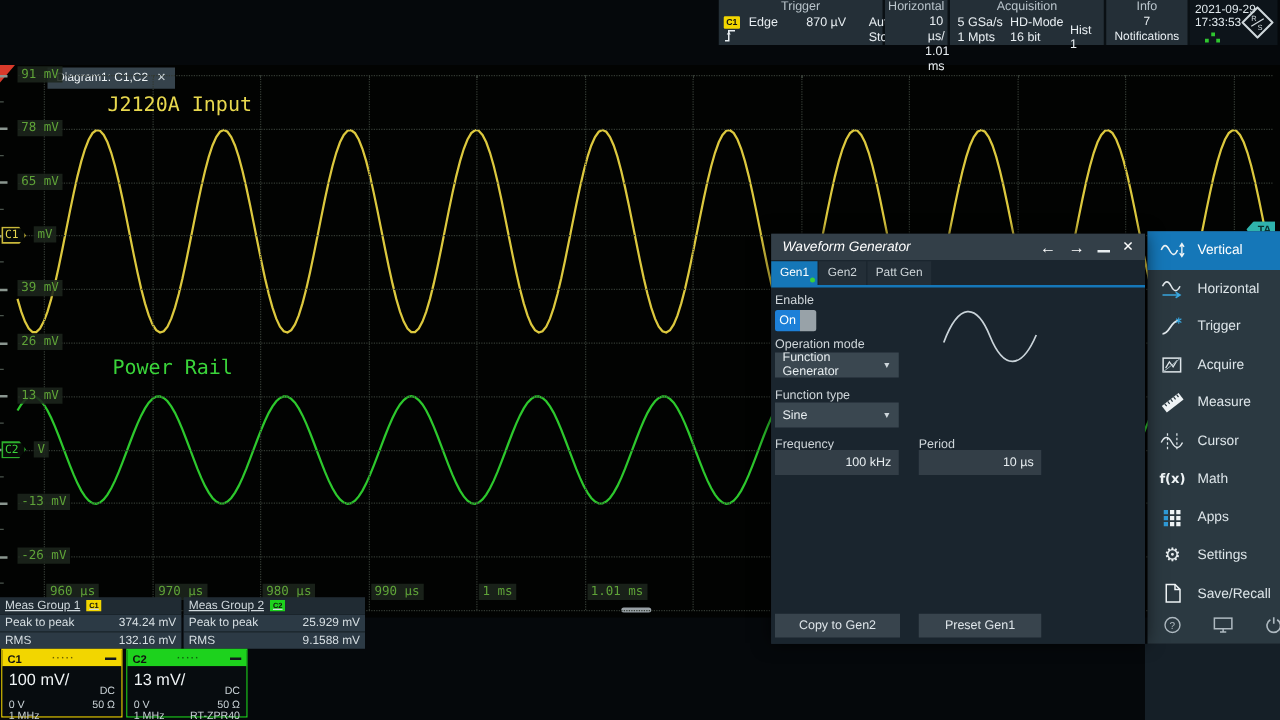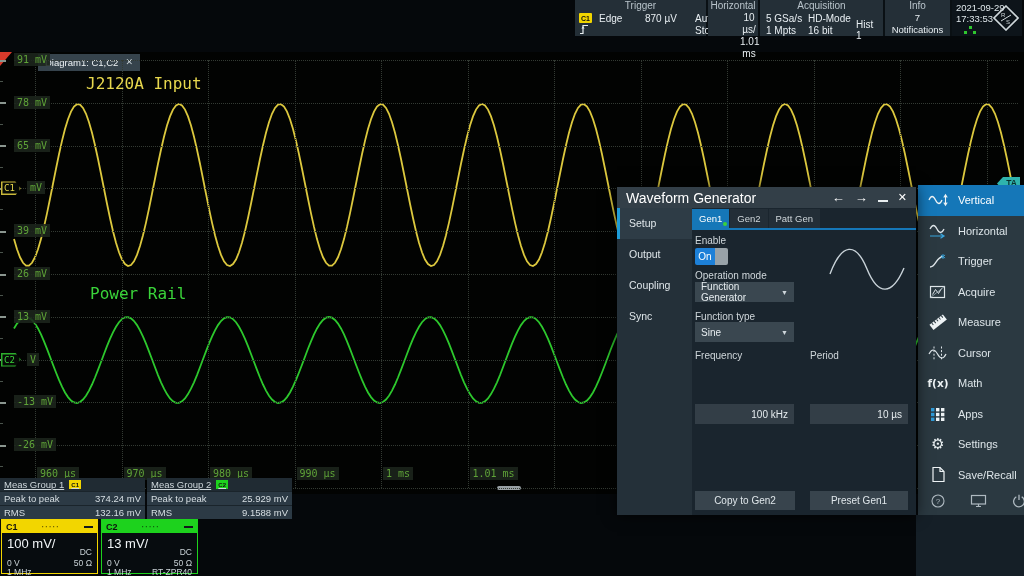--- a/index.html
+++ b/index.html
@@ -65,21 +65,21 @@
   .chscale{position:absolute;left:5px;top:3px;font-size:13px;color:#f0f4f6;}
   .chbody .r1{position:absolute;right:5px;top:14px;}
   .chbody .l2{position:absolute;left:5px;top:25px;}
   .chbody .r2{position:absolute;right:5px;top:25px;}
   .chbody .l3{position:absolute;left:5px;top:34px;}
   .chbody .r3{position:absolute;right:5px;top:34px;}
   
   .wg{position:absolute;left:617px;top:187px;width:299px;height:328px;background:#202b34;z-index:20;
       box-shadow:0 0 14px rgba(0,0,0,.7);font-size:10px;color:#cfd6da;}
   .wg-title{height:21px;background:#333f48;display:flex;align-items:center;padding:0 9px;gap:10px;}
-  .wg-title .t{color:#fff;font-size:14px;flex:1;}
+  .wg-title .t{color:#fff;font-size:11px;flex:1;font-style:italic;}
   .wg-nav-ic{color:#fff;font-size:13px;font-weight:bold;cursor:default;}
   .wg-min{width:10px;height:2px;background:#e8eef0;margin-top:6px;}
   .wg-close{color:#fff;font-size:11px;}
   .wg-body{display:flex;height:307px;}
   .wg-nav{width:75px;background:#243039;}
   .wg-nav-item{height:31px;line-height:31px;padding-left:12px;font-size:10.5px;color:#dfe6ea;box-sizing:border-box;}
   .wg-nav-item.act{background:#2e3c46;border-left:3px solid #1e9cd8;padding-left:9px;}
   .wg-content{position:relative;flex:1;background:#1a252e;}
   .wg-tabs{position:absolute;left:0;top:1px;height:19px;display:flex;}
   .wg-tab{height:19px;line-height:19px;padding:0 7px;background:#232e37;color:#cfd6da;font-size:9.5px;position:relative;margin-right:1px;}
@@ -87,21 +87,21 @@
   .wg-tab.act .dot{position:absolute;right:2px;bottom:2px;width:4px;height:4px;background:#3ad13a;border-radius:50%;}
   .wg-tabline{position:absolute;left:0;top:20px;width:100%;height:2px;background:#1577b8;}
   .wg-label{position:absolute;font-size:10px;color:#cfd6da;}
   .toggle{position:absolute;left:3px;top:40px;width:45px;height:17px;display:flex;}
   .toggle .on{width:20px;background:#1d80d8;color:#fff;text-align:center;line-height:17px;border-radius:2px 0 0 2px;}
   .toggle .knob{width:13px;background:#98a2a8;border-radius:0 2px 2px 0;}
   .wg-select{position:absolute;width:99px;height:20px;background:#3a4750;display:flex;align-items:center;
       padding:0 6px;box-sizing:border-box;justify-content:space-between;color:#e6ecef;}
   .wg-select .ar{font-size:7px;color:#cfd7dc;}
   .wg-field{position:absolute;width:99px;height:20px;background:#333e47;display:flex;align-items:center;
-      justify-content:flex-end;padding:0 6px;box-sizing:border-box;color:#e6ecef;margin-top:44px;}
+      justify-content:flex-end;padding:0 6px;box-sizing:border-box;color:#e6ecef;}
   .wg-btn{position:absolute;bottom:5px;width:100px;height:19px;background:#38444d;color:#dfe6ea;
       text-align:center;line-height:19px;}
   .wg-sine{position:absolute;left:136px;top:30px;}
   
   .sidebar{position:absolute;left:918px;top:185px;width:120px;height:330px;background:#2b3941;z-index:15;}
   .sb-item{height:30.5px;display:flex;align-items:center;color:#dde5e9;font-size:11px;}
   .sb-item.act{background:#1577b8;color:#fff;}
   .sb-ic{width:40px;display:flex;justify-content:center;align-items:center;}
   .sb-foot{position:absolute;left:0;bottom:0;width:100%;height:25px;display:flex;justify-content:space-around;align-items:center;}
   .fx{font-size:10.5px;font-weight:bold;color:#eef3f5;font-family:"DejaVu Sans",sans-serif;}
@@ -316,26 +316,20 @@
 
   <div class="wg">
     <div class="wg-title">
       <span class="t">Waveform Generator</span>
       <span class="wg-nav-ic">←</span>
       <span class="wg-nav-ic">→</span>
       <span class="wg-min"></span>
       <span class="wg-close">✕</span>
     </div>
     <div class="wg-body">
-      <div class="wg-nav" id="wg-nav">
-          <div class="wg-nav-item act">Setup</div>
-          <div class="wg-nav-item">Output</div>
-          <div class="wg-nav-item">Coupling</div>
-          <div class="wg-nav-item">Sync</div>
-        </div>
       <div class="wg-content">
         <div class="wg-tabs" id="wg-tabs">
             <div class="wg-tab act">Gen1<span class="dot"></span></div>
             <div class="wg-tab">Gen2</div>
             <div class="wg-tab">Patt Gen</div>
           </div>
         <div class="wg-tabline"></div>
         <div class="wg-label" style="left:3px;top:27px">Enable</div>
         <div class="toggle">
           <span class="on">On</span>

